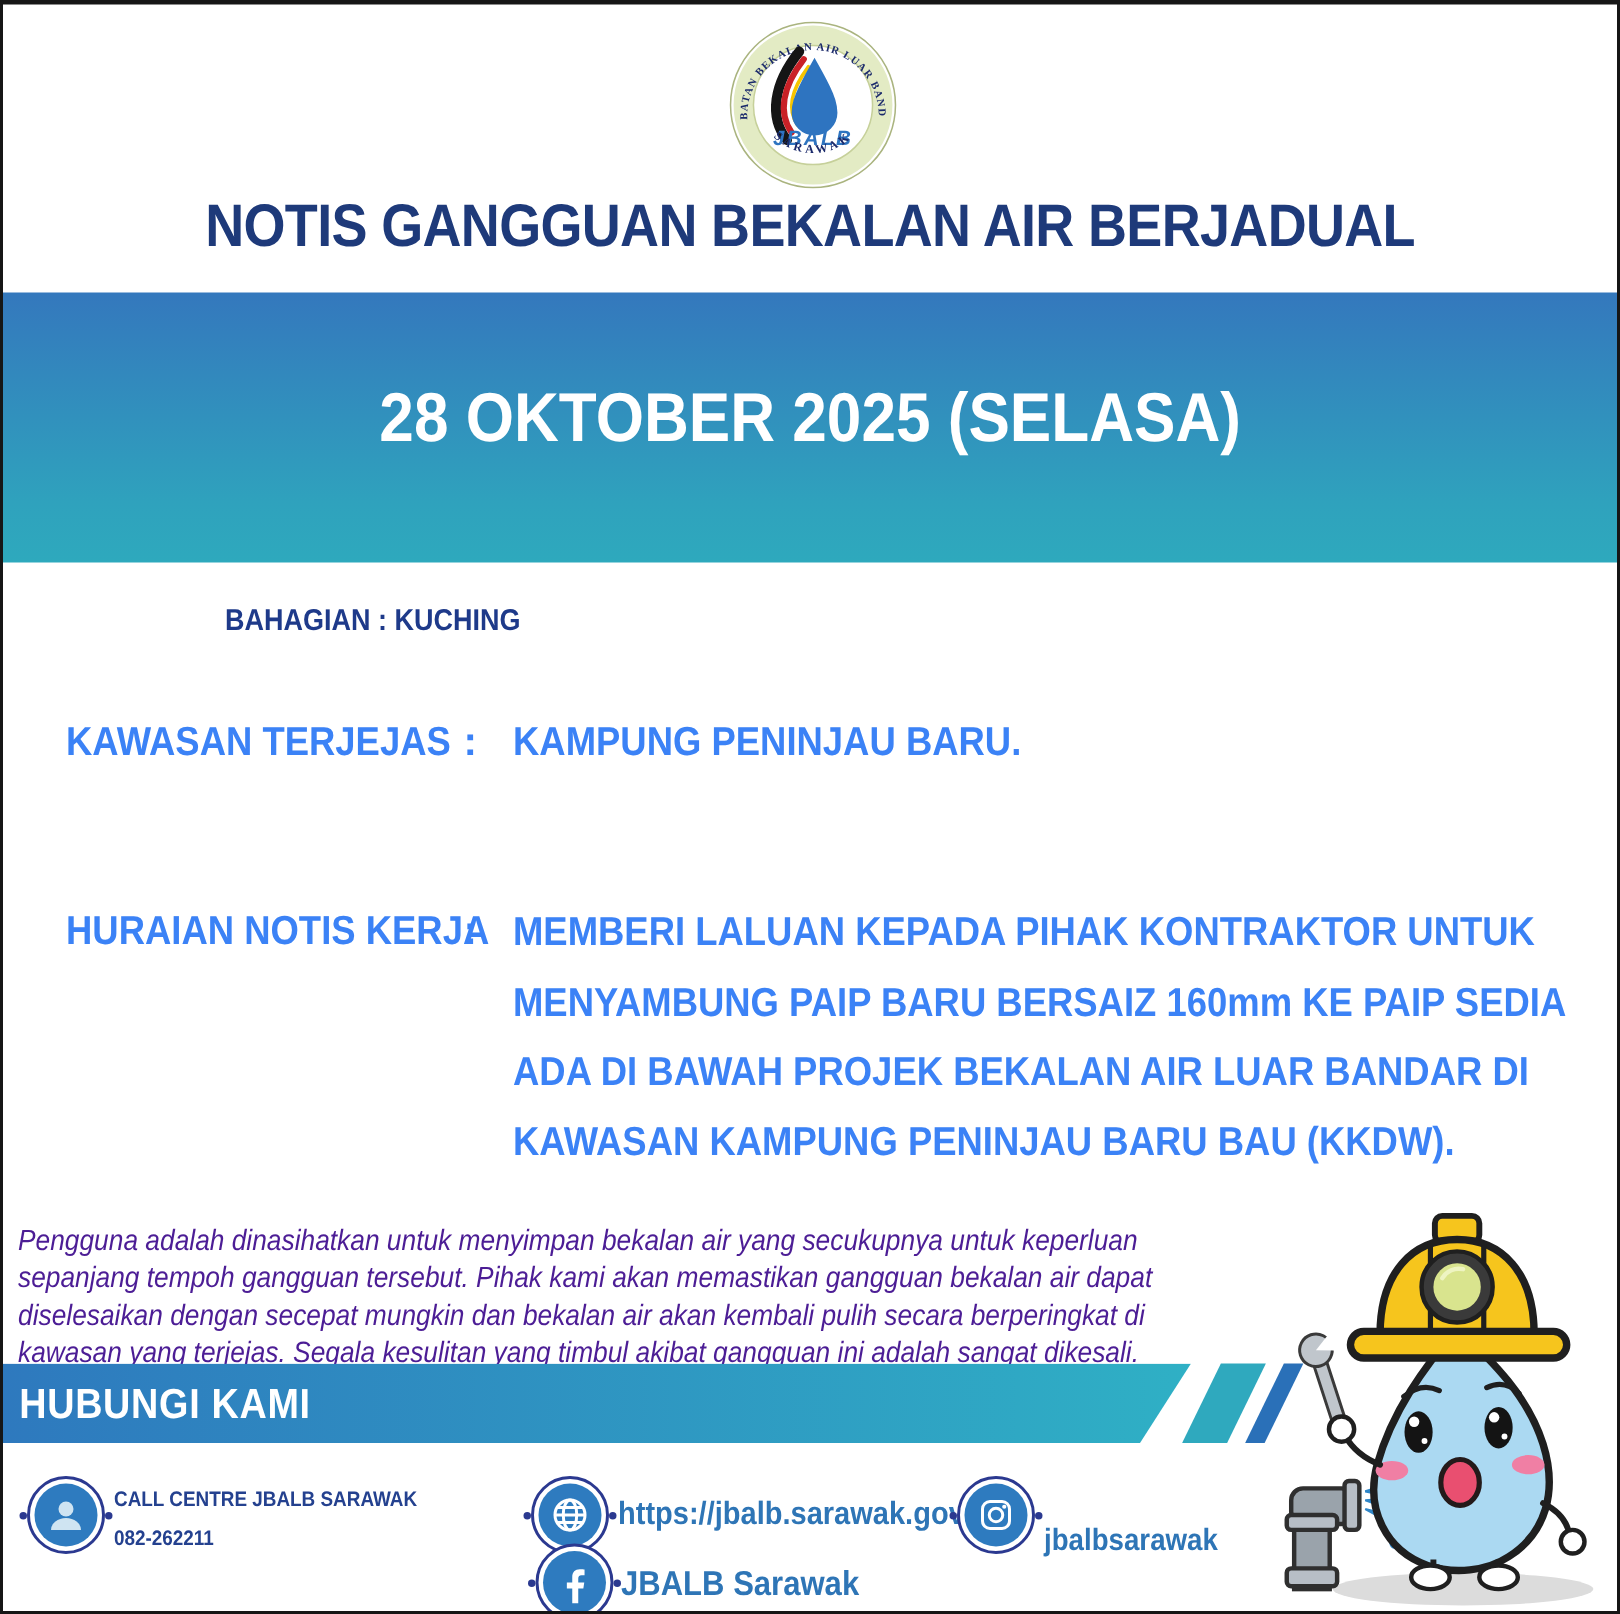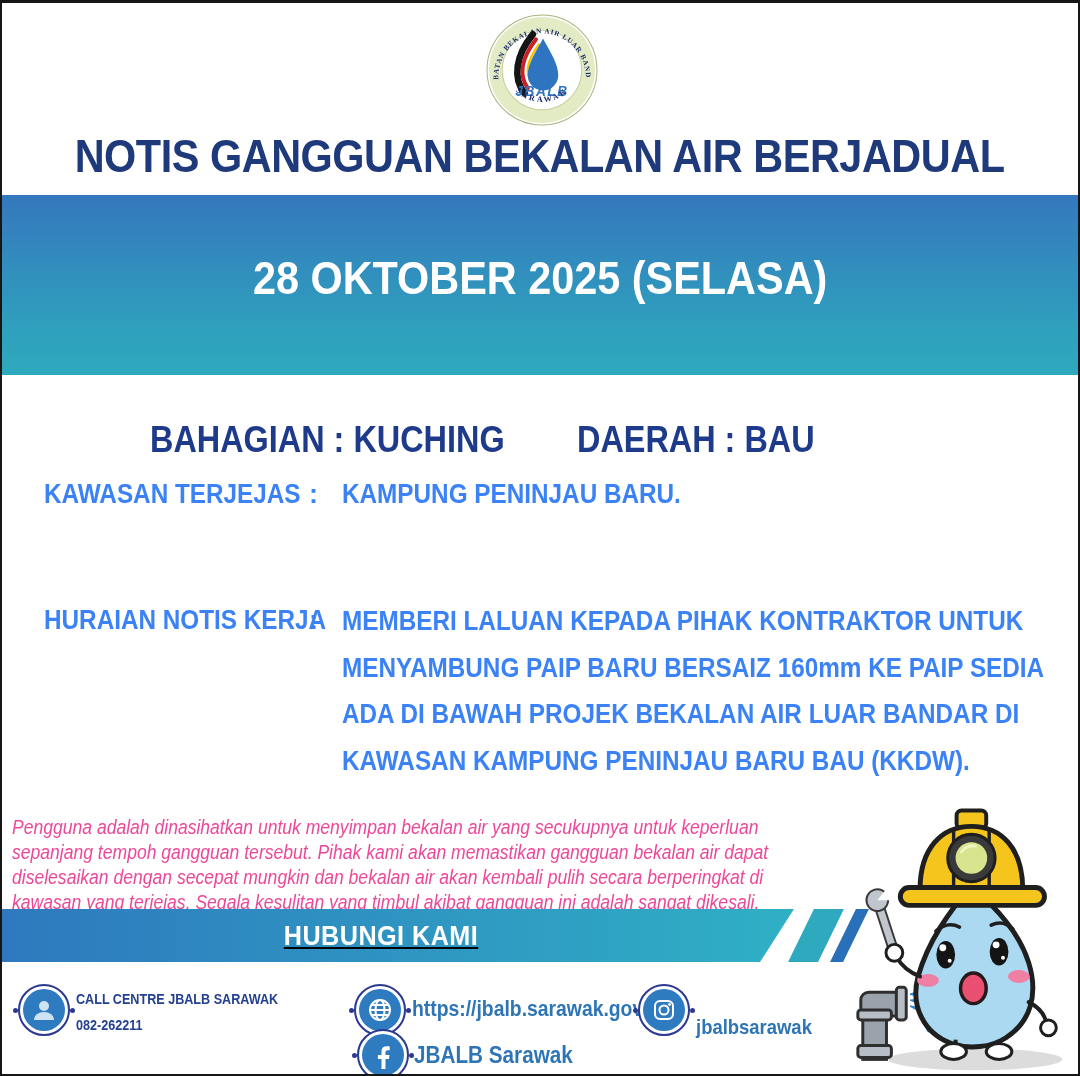--- a/index.html
+++ b/index.html
@@ -5,39 +5,39 @@
   * { margin:0; padding:0; box-sizing:border-box; }
   html,body { background:#fff; }
   body { font-family:"Liberation Sans", sans-serif; width:1080px; height:1076px; position:relative; }
   .frame { position:absolute; left:0; top:0; width:1080px; height:1076px; background:#fff;
            border-top:3px solid #161616; border-left:2px solid #161616; border-right:2px solid #161616;
            border-bottom:2px solid #161616; overflow:hidden; }
   .abs { position:absolute; }
   .sxl { display:inline-block; transform:scaleX(.9); transform-origin:0 50%; white-space:nowrap; }
   .sxc { display:inline-block; transform:scaleX(.9); transform-origin:50% 50%; white-space:nowrap; }
 
-  .title { left:0; top:126px; width:100%; text-align:center; font-size:46px; font-weight:800;
+  .title { left:0; top:126px; width:100%; text-align:center; font-size:40px; font-weight:800;
            color:#1e3a7a; letter-spacing:-.5px; }
 
   .banner { left:0; top:192px; width:100%; height:180px;
             background:linear-gradient(180deg,#3478bd 0%,#2fa2bd 78%,#2ea9bd 100%);
             display:flex; flex-direction:row; align-items:center; justify-content:center;
             gap:10px; padding-bottom:14px; }
   .banner .bl { color:#ffffff; font-weight:800; font-size:46px; line-height:54px; }
 
-  .regionrow { font-size:36px; font-weight:800; color:#1e3a8a; top:400px;margin-top:16px; }
+  .regionrow { font-size:20px; font-weight:800; color:#1e3a8a; top:400px; }
   .lblrow { font-size:27px; font-weight:800; color:#3b82f6; }
   .h-line { height:46.5px; line-height:46.5px; }
 
-  .disc { left:10px; top:812px; font-style:italic; font-size:19.5px; line-height:25px; color:#ec4899; }
+  .disc { left:10px; top:812px; font-style:italic; font-size:19.5px; line-height:25px; color:#4c1d95; }
 
   .band { left:0; top:906px; width:792px; height:53px;
           background:linear-gradient(90deg,#2e79be 0%,#2fb0c5 100%);
           clip-path:polygon(0 0,100% 0,calc(100% - 34px) 100%,0 100%);
-          display:flex; align-items:center; justify-content:center; padding-right:34px;text-decoration:underline; }
+          display:flex; align-items:center; padding-right:34px; }
   .band .bt { color:#fff; font-size:28px; font-weight:800; letter-spacing:.5px; }
   .stripe { top:906px; height:53px; transform:skewX(-26deg); }
   .s1 { left:799px; width:30px; background:#2fa9be; }
   .s2 { left:841px; width:13px; background:#2a70b8; }
 
   .ic { width:52px; height:52px; border-radius:50%; border:2px solid #2b3990; background:#fff;
         display:flex; align-items:center; justify-content:center; }
   .ic::before, .ic::after { content:""; position:absolute; top:50%; width:5px; height:5px; margin-top:-2.5px;
         border-radius:50%; background:#2b3990; }
   .ic::before { left:-7px; } .ic::after { right:-7px; }
@@ -78,23 +78,20 @@
     <span class="sxc">NOTIS GANGGUAN BEKALAN AIR BERJADUAL</span>
   </div>
 
   <div class="abs banner">
     <div class="bl"><span class="sxc">28 OKTOBER 2025 (SELASA)</span></div>
   </div>
 
   <div class="abs regionrow" style="left:148px;">
     <span class="sxl">BAHAGIAN : KUCHING</span>
   </div>
-  <div class="abs regionrow" style="left:575px;">
-    <span class="sxl">DAERAH : BAU</span>
-  </div>
 
   <div class="abs lblrow" style="left:42px; top:476px;">
     <span class="sxl">KAWASAN TERJEJAS</span>
   </div>
   <div class="abs lblrow" style="left:307px; top:476px;">:</div>
   <div class="abs lblrow" style="left:340px; top:476px;text-decoration:underline;">
     <span class="sxl">KAMPUNG PENINJAU BARU.</span>
   </div>
 
   <div class="abs lblrow" style="left:42px; top:602px;">

